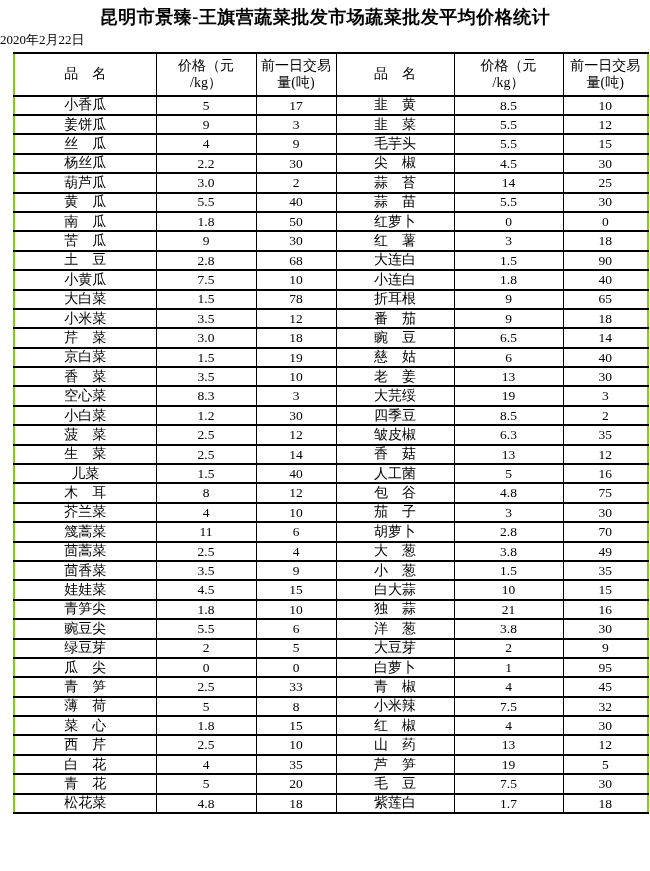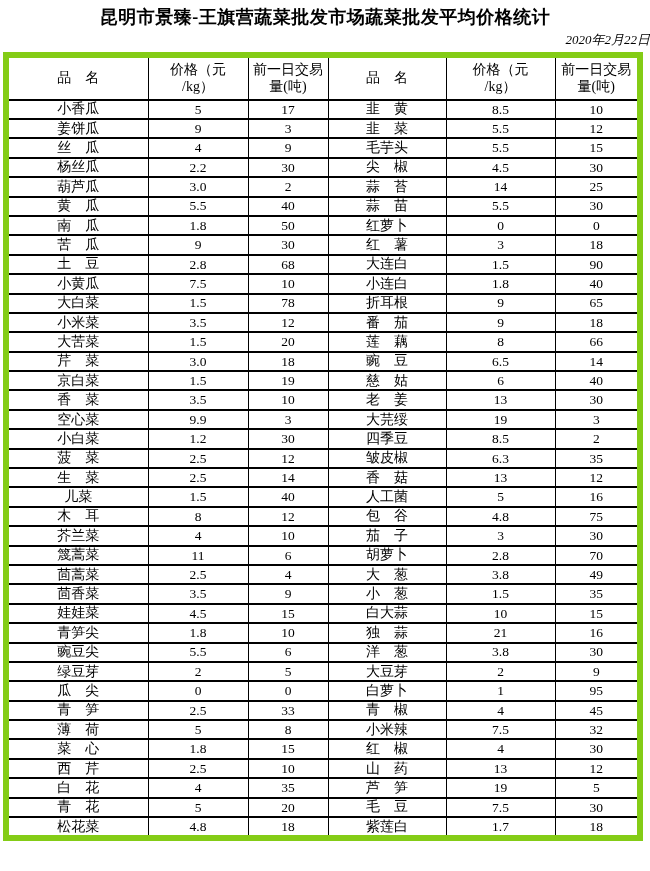--- a/index.html
+++ b/index.html
@@ -13,32 +13,31 @@
   .page{width:650px;height:871px;position:relative;}
   .title{
     text-align:center;
     font-size:18px;
     font-weight:bold;
     padding-top:7px;
     letter-spacing:0.5px;
     line-height:1.2;
   }
   .date{
-    text-align:right;
+    text-align:left;
     font-size:13px;
     margin-top:2px;
     margin-bottom:3px;
-    font-style:italic;
   }
   table.price-table{
     border-collapse:collapse;
     table-layout:fixed;
-    margin-left:3px;
+    margin-left:13px;
     width:634px;
-    border:6px solid #84cc16;
+    border:2px solid #84cc16;
   }
   .price-table th,.price-table td{
     border-left:1px solid #000;
     border-right:1px solid #000;
     border-top:2px solid #000;
     border-bottom:2px solid #000;
     padding:0;
     text-align:center;
     vertical-align:middle;
     overflow:hidden;
@@ -191,28 +190,20 @@
         </tr>
         <tr>
           <td class="name-cell">小米菜</td>
           <td class="price-cell">3.5</td>
           <td class="volume-cell">12</td>
           <td class="name-cell">番　茄</td>
           <td class="price-cell">9</td>
           <td class="volume-cell">18</td>
         </tr>
         <tr>
-          <td class="name-cell">大苦菜</td>
-          <td class="price-cell">1.5</td>
-          <td class="volume-cell">20</td>
-          <td class="name-cell">莲　藕</td>
-          <td class="price-cell">8</td>
-          <td class="volume-cell">66</td>
-        </tr>
-        <tr>
           <td class="name-cell">芹　菜</td>
           <td class="price-cell">3.0</td>
           <td class="volume-cell">18</td>
           <td class="name-cell">豌　豆</td>
           <td class="price-cell">6.5</td>
           <td class="volume-cell">14</td>
         </tr>
         <tr>
           <td class="name-cell">京白菜</td>
           <td class="price-cell">1.5</td>
@@ -224,21 +215,21 @@
         <tr>
           <td class="name-cell">香　菜</td>
           <td class="price-cell">3.5</td>
           <td class="volume-cell">10</td>
           <td class="name-cell">老　姜</td>
           <td class="price-cell">13</td>
           <td class="volume-cell">30</td>
         </tr>
         <tr>
           <td class="name-cell">空心菜</td>
-          <td class="price-cell">9.9</td>
+          <td class="price-cell">8.3</td>
           <td class="volume-cell">3</td>
           <td class="name-cell">大芫绥</td>
           <td class="price-cell">19</td>
           <td class="volume-cell">3</td>
         </tr>
         <tr>
           <td class="name-cell">小白菜</td>
           <td class="price-cell">1.2</td>
           <td class="volume-cell">30</td>
           <td class="name-cell">四季豆</td>

